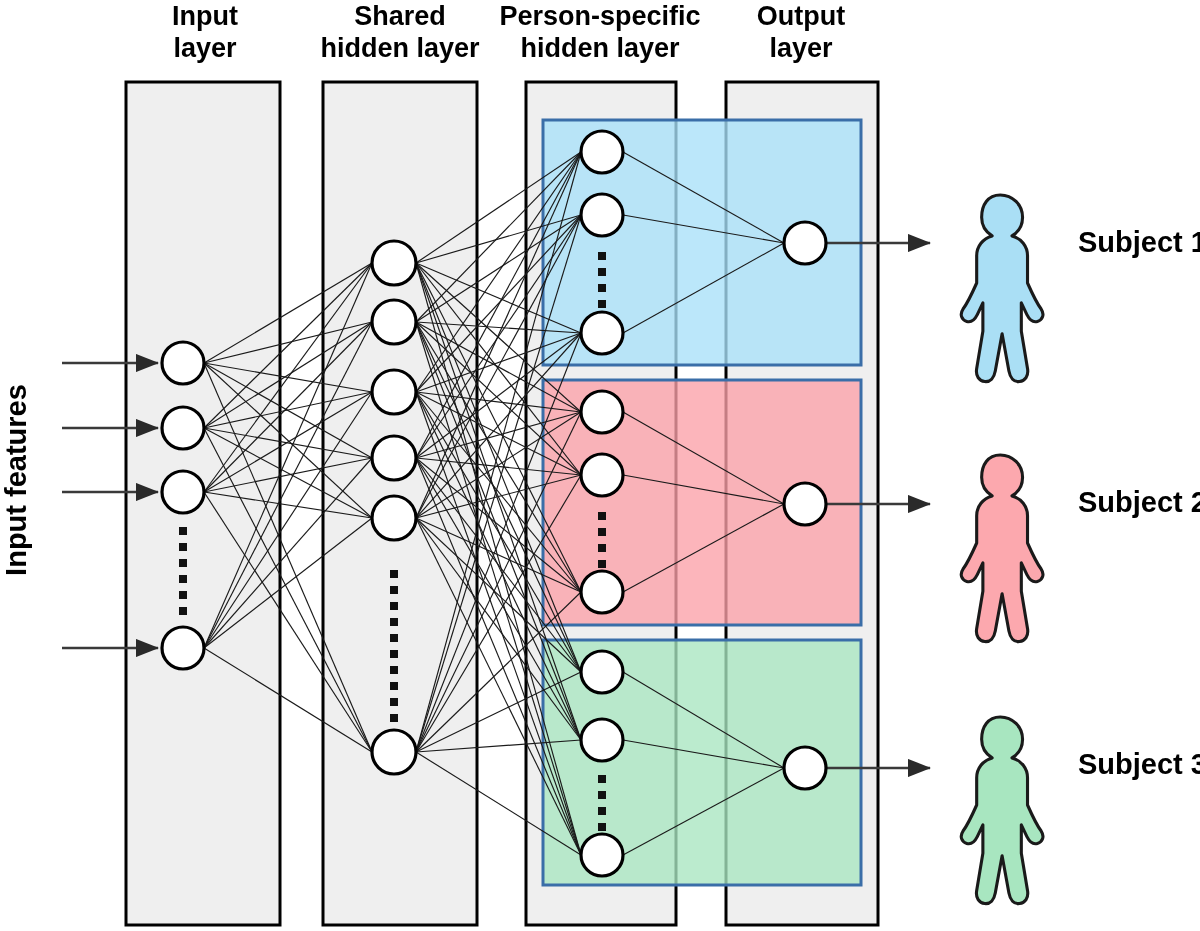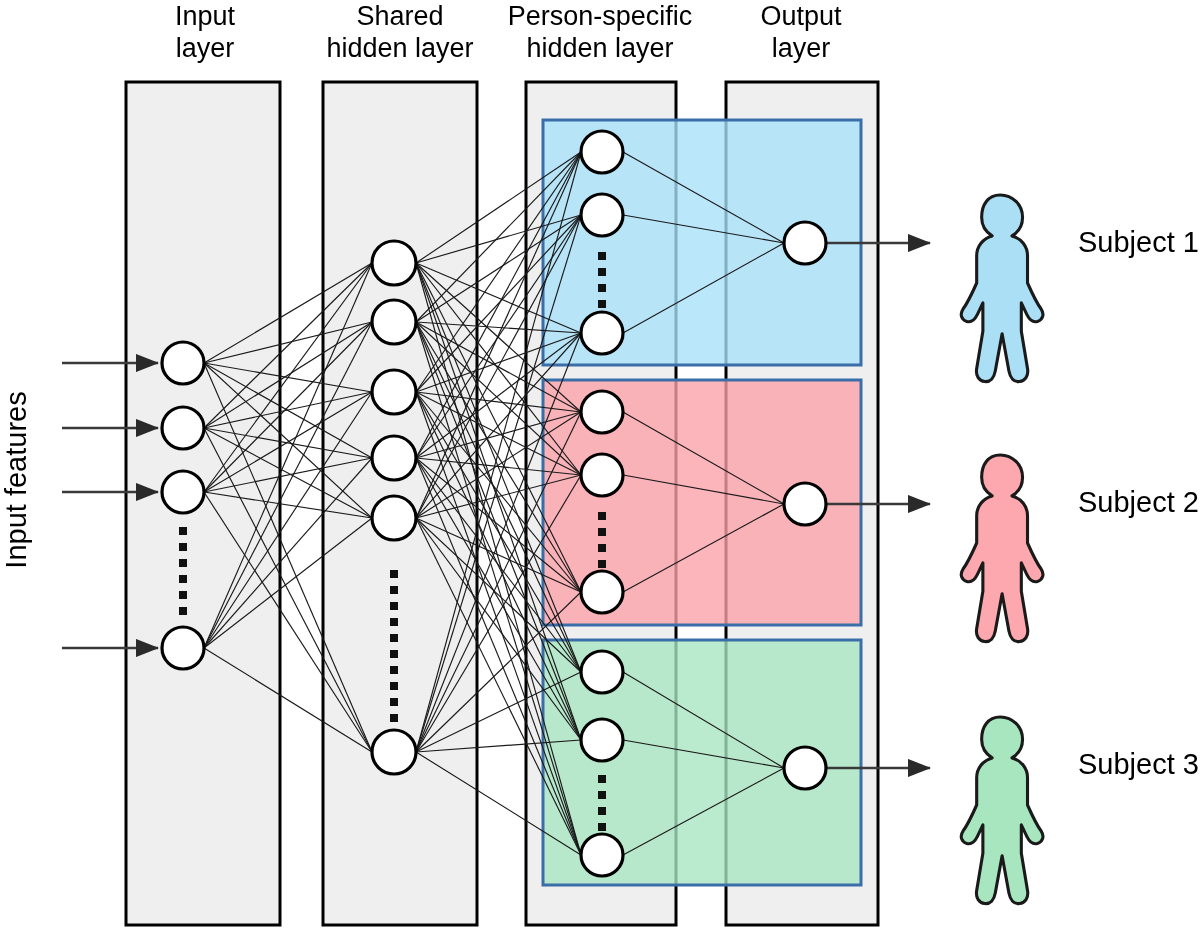--- a/index.html
+++ b/index.html
@@ -10,20 +10,21 @@
   body {
     width: 1200px;
     height: 931px;
     font-family: "Liberation Sans", sans-serif;
     overflow: hidden;
   }
   #diagram-root {
     position: relative;
     width: 1200px;
     height: 931px;
+    font-weight: bold;
   }
   svg.net {
     position: absolute;
     top: 0;
     left: 0;
     width: 1200px;
     height: 931px;
   }
   text {
     font-family: "Liberation Sans", sans-serif;

